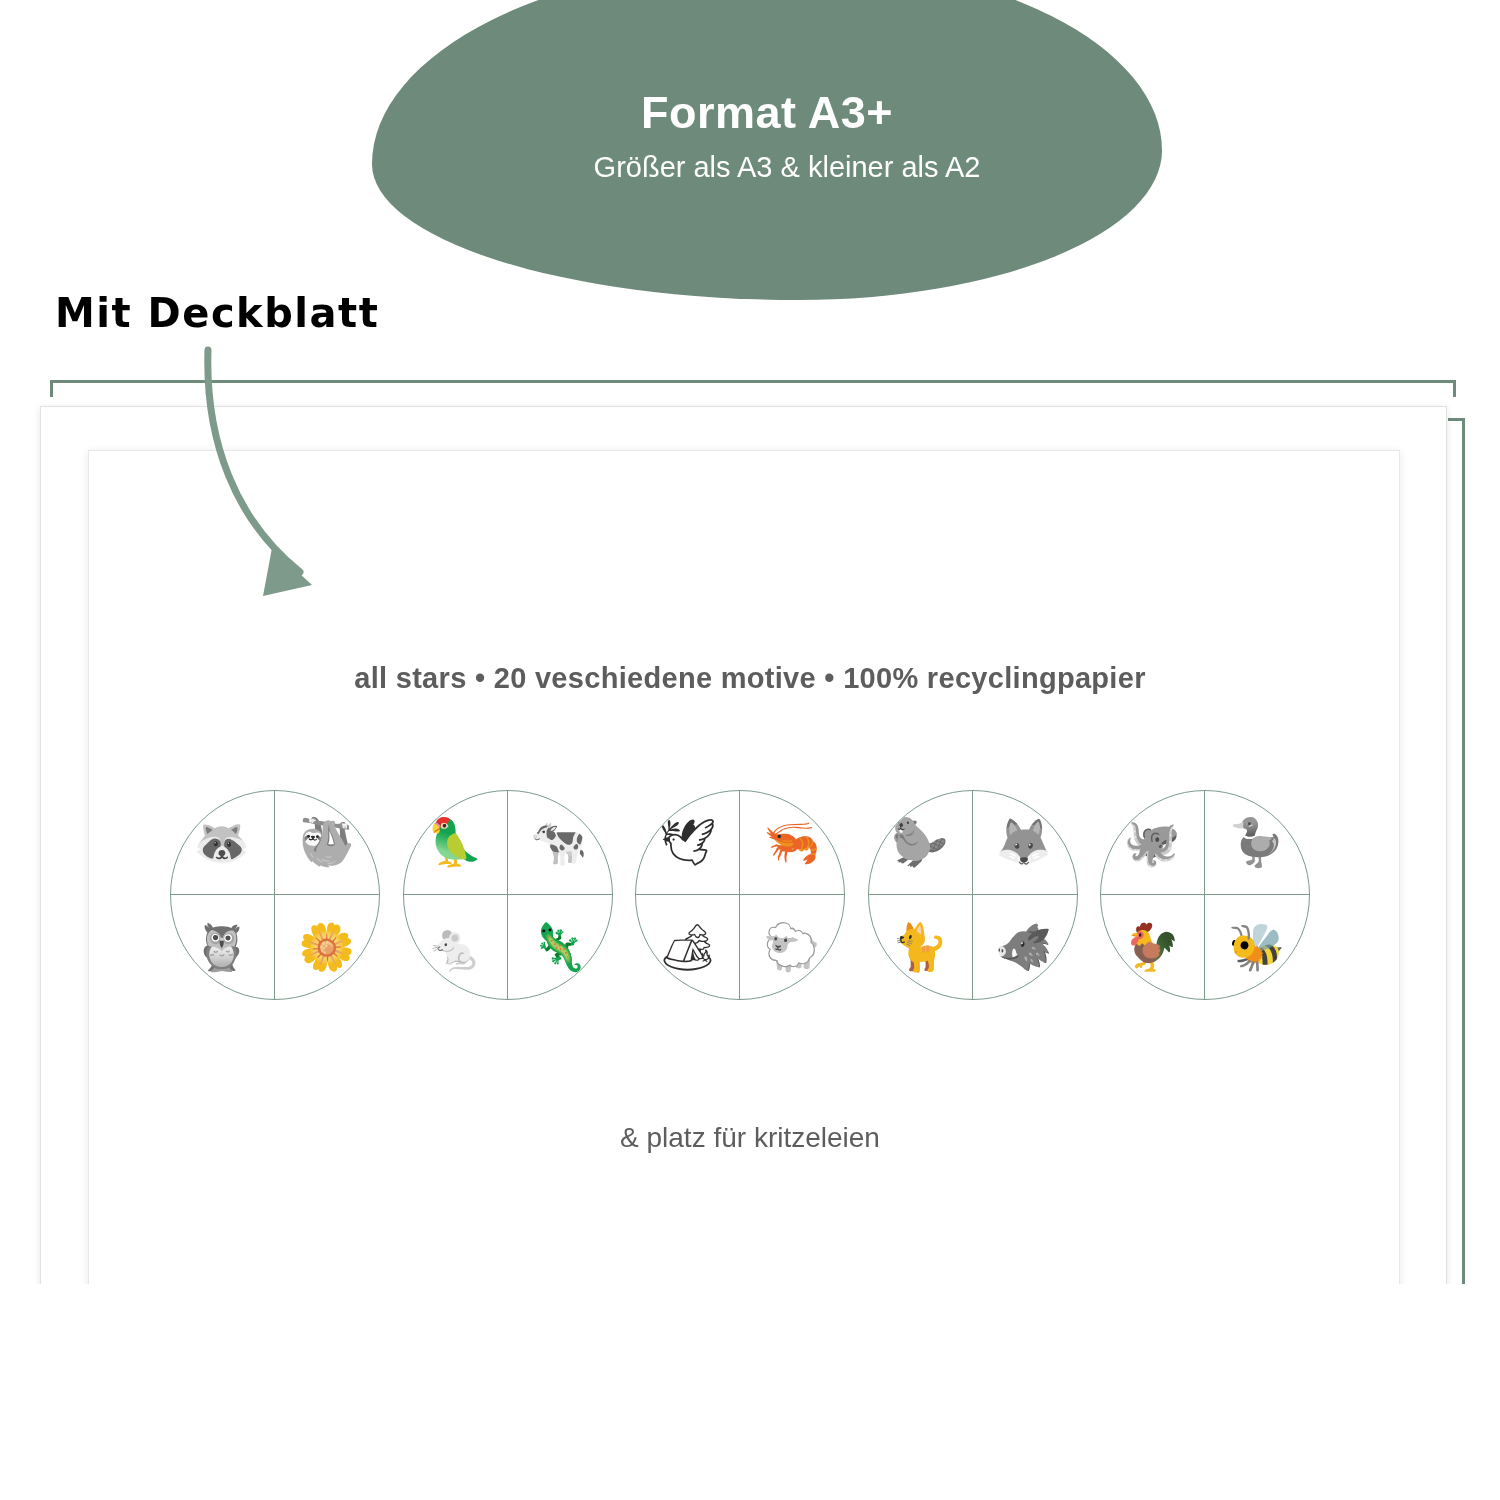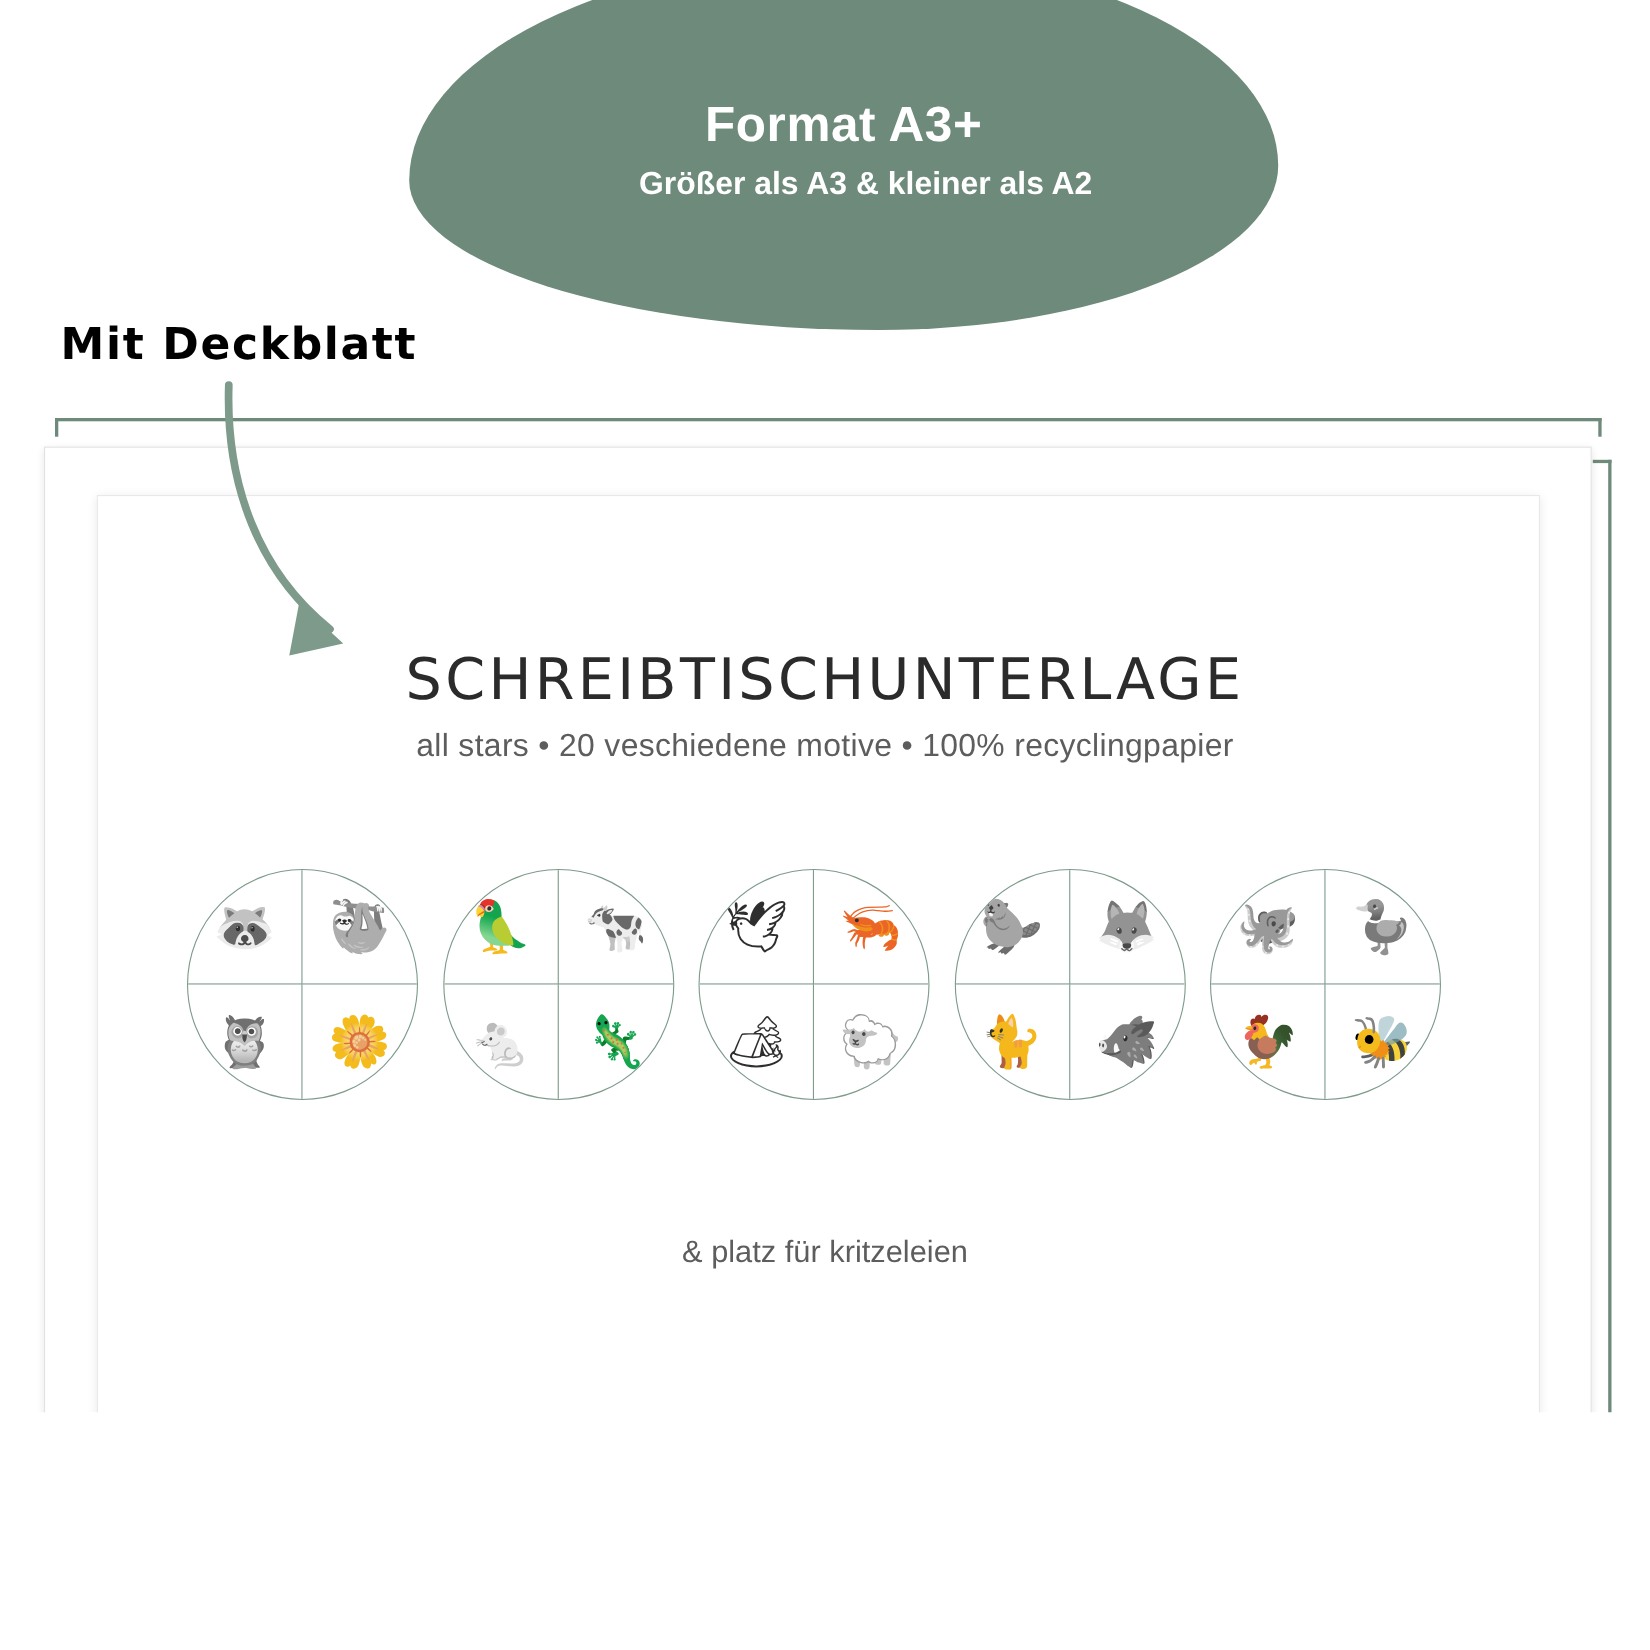--- a/index.html
+++ b/index.html
@@ -38,21 +38,21 @@
   }
   .blob-title {
     font-size: 45px;
     font-weight: bold;
     letter-spacing: 0.5px;
     line-height: 1.1;
   }
   .blob-sub {
     margin-top: 12px;
     font-size: 29px;
-    font-weight: bold;
+    font-weight: normal;
     line-height: 1.2;
     padding-left: 40px;
   }
 
   
   .handwritten {
     font-family: "DejaVu Sans", sans-serif;
     color: #000000;
     letter-spacing: 1.5px;
   }
@@ -141,20 +141,21 @@
   }
   .pad-subtitle {
     position: absolute;
     left: 0;
     right: 0;
     top: 662px;
     text-align: center;
     font-size: 29px;
     color: #5d5d5d;
     letter-spacing: 0.3px;
+    font-weight: bold;
   }
   .pad-footnote {
     position: absolute;
     left: 0;
     right: 0;
     top: 1118px;
     text-align: center;
     font-size: 28px;
     color: #5d5d5d;
     line-height: 1.45;
@@ -249,21 +250,20 @@
   <div class="bracket bracket-right"></div>
 
   <div class="handwritten label-deckblatt">Mit Deckblatt</div>
 
   <div class="meas meas-width">46,5cm</div>
   <div class="meas meas-height">32cm</div>
 
   <div class="pad-outer"></div>
   <div class="pad-inner"></div>
 
-  <div class="pad-title">SCHREIBTISCHUNTERLAGE</div>
   <div class="pad-subtitle">all stars • 20 veschiedene motive • 100% recyclingpapier</div>
 
   <div class="circle-row">
 
     <div class="motif-circle">
       <div class="quad-grid">
         <div class="quad mono">
             <span class="glyph">🦝</span>
           </div>
         <div class="quad mono">

